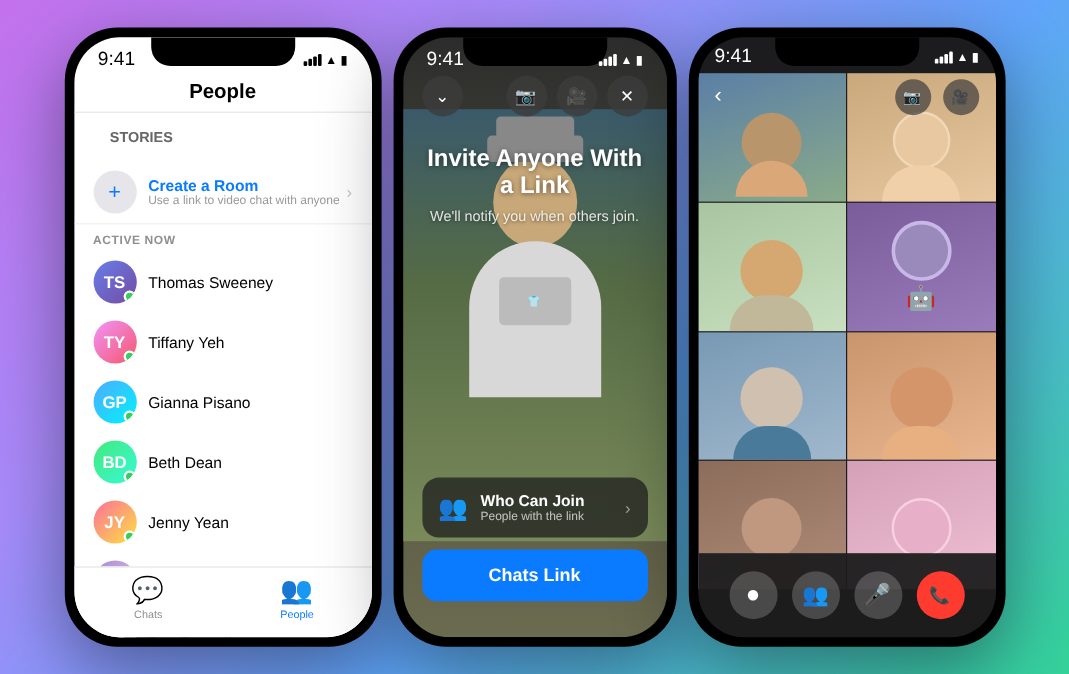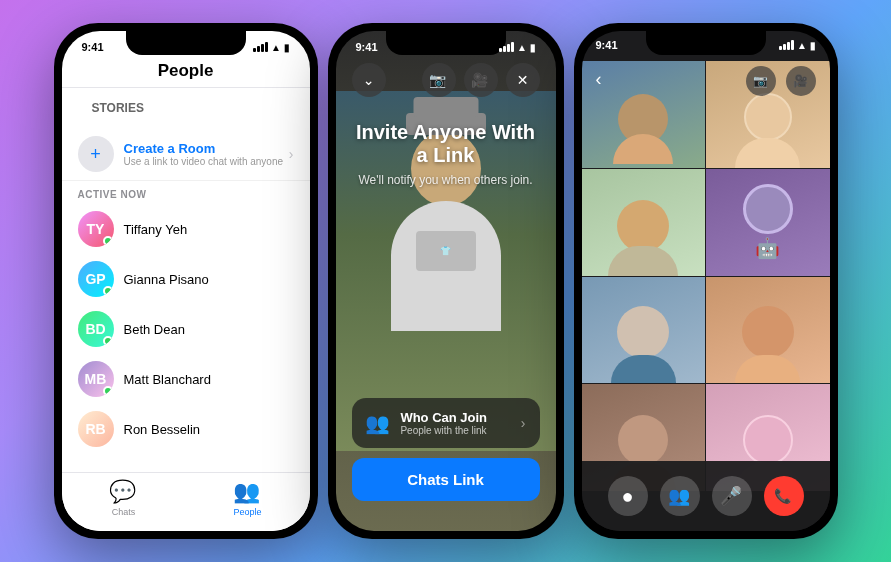--- a/index.html
+++ b/index.html
@@ -57,21 +57,21 @@
       align-items: center;
       padding: 10px 20px 4px;
       font-size: 11px;
       font-weight: 600;
       position: relative;
       z-index: 5;
     }
     .status-bar.dark { color: #000; }
     .status-bar.light { color: #fff; }
 
-    .status-time { font-size: 11px; font-weight: 700; }
+    .status-time { font-size: 16px; font-weight: 400; }
     .status-icons { display: flex; gap: 3px; align-items: center; }
     .signal-bars { display: flex; align-items: flex-end; gap: 1px; }
     .signal-bar { background: currentColor; width: 3px; border-radius: 1px; }
 
     
     .people-screen { background: #fff; }
 
     .people-header {
       text-align: center;
       padding: 4px 0 6px;
@@ -422,39 +422,53 @@
         <div class="create-room-title">Create a Room</div>
         <div class="create-room-sub">Use a link to video chat with anyone</div>
       </div>
       <span class="chevron">›</span>
     </div>
 
     <div class="section-label">ACTIVE NOW</div>
 
     <div>
       <div class="contact-row">
+        <div class="avatar avatar-1">
+          <span>TS</span>
+          <div class="active-dot"></div>
+        </div>
+        <span class="contact-name">Thomas Sweeney</span>
+      </div>
+      <div class="contact-row">
         <div class="avatar avatar-2">
           <span>TY</span>
           <div class="active-dot"></div>
         </div>
         <span class="contact-name">Tiffany Yeh</span>
       </div>
       <div class="contact-row">
         <div class="avatar avatar-3">
           <span>GP</span>
           <div class="active-dot"></div>
         </div>
         <span class="contact-name">Gianna Pisano</span>
       </div>
       <div class="contact-row">
         <div class="avatar avatar-4">
           <span>BD</span>
           <div class="active-dot"></div>
         </div>
         <span class="contact-name">Beth Dean</span>
+      </div>
+      <div class="contact-row">
+        <div class="avatar avatar-5">
+          <span>JY</span>
+          <div class="active-dot"></div>
+        </div>
+        <span class="contact-name">Jenny Yean</span>
       </div>
       <div class="contact-row">
         <div class="avatar avatar-6">
           <span>MB</span>
           <div class="active-dot"></div>
         </div>
         <span class="contact-name">Matt Blanchard</span>
       </div>
       <div class="contact-row">
         <div class="avatar avatar-7">

